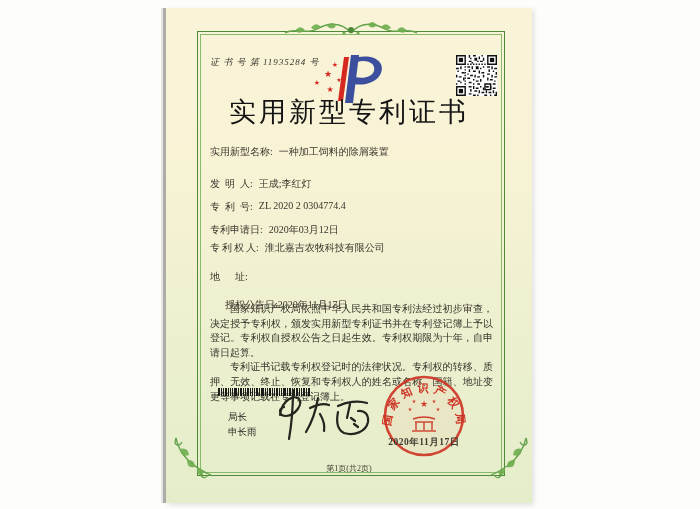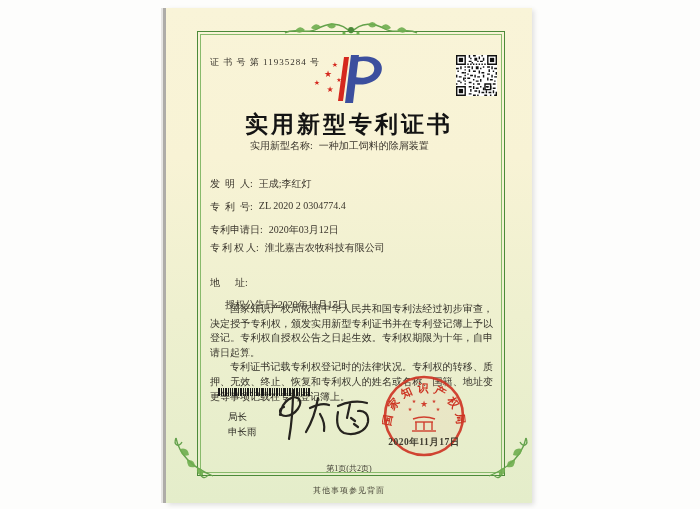--- a/index.html
+++ b/index.html
@@ -22,33 +22,33 @@
   }
   .border-frame::before{
     content:'';position:absolute;inset:2px;border:1px solid #88ba6b;
   }
   .orn{position:absolute;pointer-events:none;}
   .orn-top{left:115px;top:9px;width:140px;height:28px;}
   .orn-bl{left:5px;top:427px;width:46px;height:46px;}
   .orn-br{left:319px;top:427px;width:46px;height:46px;transform:scaleX(-1);}
   
   .cert-no{
-    position:absolute;left:44px;top:48px;font-size:9px;letter-spacing:1px;color:#35312a;
+    position:absolute;left:44px;top:48px;font-size:9px;letter-spacing:1px;color:#35312a;font-style:italic;
   }
   .logo{position:absolute;left:142px;top:42px;width:90px;height:60px;}
   .qr{position:absolute;left:290px;top:47px;width:41px;height:41px;}
   .title{
-    position:absolute;left:0;top:101px;width:100%;margin:0;text-align:center;
-    font-size:23px;font-weight:bold;letter-spacing:3px;color:#141414;
+    position:absolute;left:0;top:86px;width:100%;margin:0;text-align:center;
+    font-size:27px;font-weight:normal;letter-spacing:3px;color:#141414;
   }
   
   .row{position:absolute;left:44px;display:flex;font-size:10px;color:#3a352c;white-space:pre;}
   .row .val{margin-left:6px;}
-  .row-0{top:131px;margin-left:40px;} .row-1{top:169px;} .row-2{top:192px;}
-  .row-3{top:215px;} .row-4{top:233px;} .row-5{top:268px;}
+  .row-0{top:137px;} .row-1{top:169px;} .row-2{top:192px;}
+  .row-3{top:215px;} .row-4{top:233px;} .row-5{top:262px;}
   .row-5 .val{display:inline-block;width:250px;white-space:normal;line-height:13.5px;vertical-align:top;}
   .grant-row{position:absolute;left:44px;top:279px;width:300px;font-size:10px;color:#3a352c;white-space:pre;}
   .grant-pair2{position:absolute;left:190px;top:0;}
   
   .paras{
     position:absolute;left:44px;top:294px;width:283px;
     font-size:10px;line-height:14.6px;color:#35322a;text-align:justify;
   }
   .paras p{margin:0;text-indent:2em;}
   
@@ -226,16 +226,15 @@
         <path d="M33 48 h18"></path>
         <path d="M34 48 v8 M42 48 v8 M50 48 v8"></path>
         <path d="M30 57 h24"></path>
       </g>
     </svg>
 
     <div class="seal-date">2020年11月17日</div>
 
     <div class="page-no">第1页(共2页)</div>
 
-    <div class="back-note">其他事项参见背面</div>
 
   </div>
 </div>
 
 </body></html>

